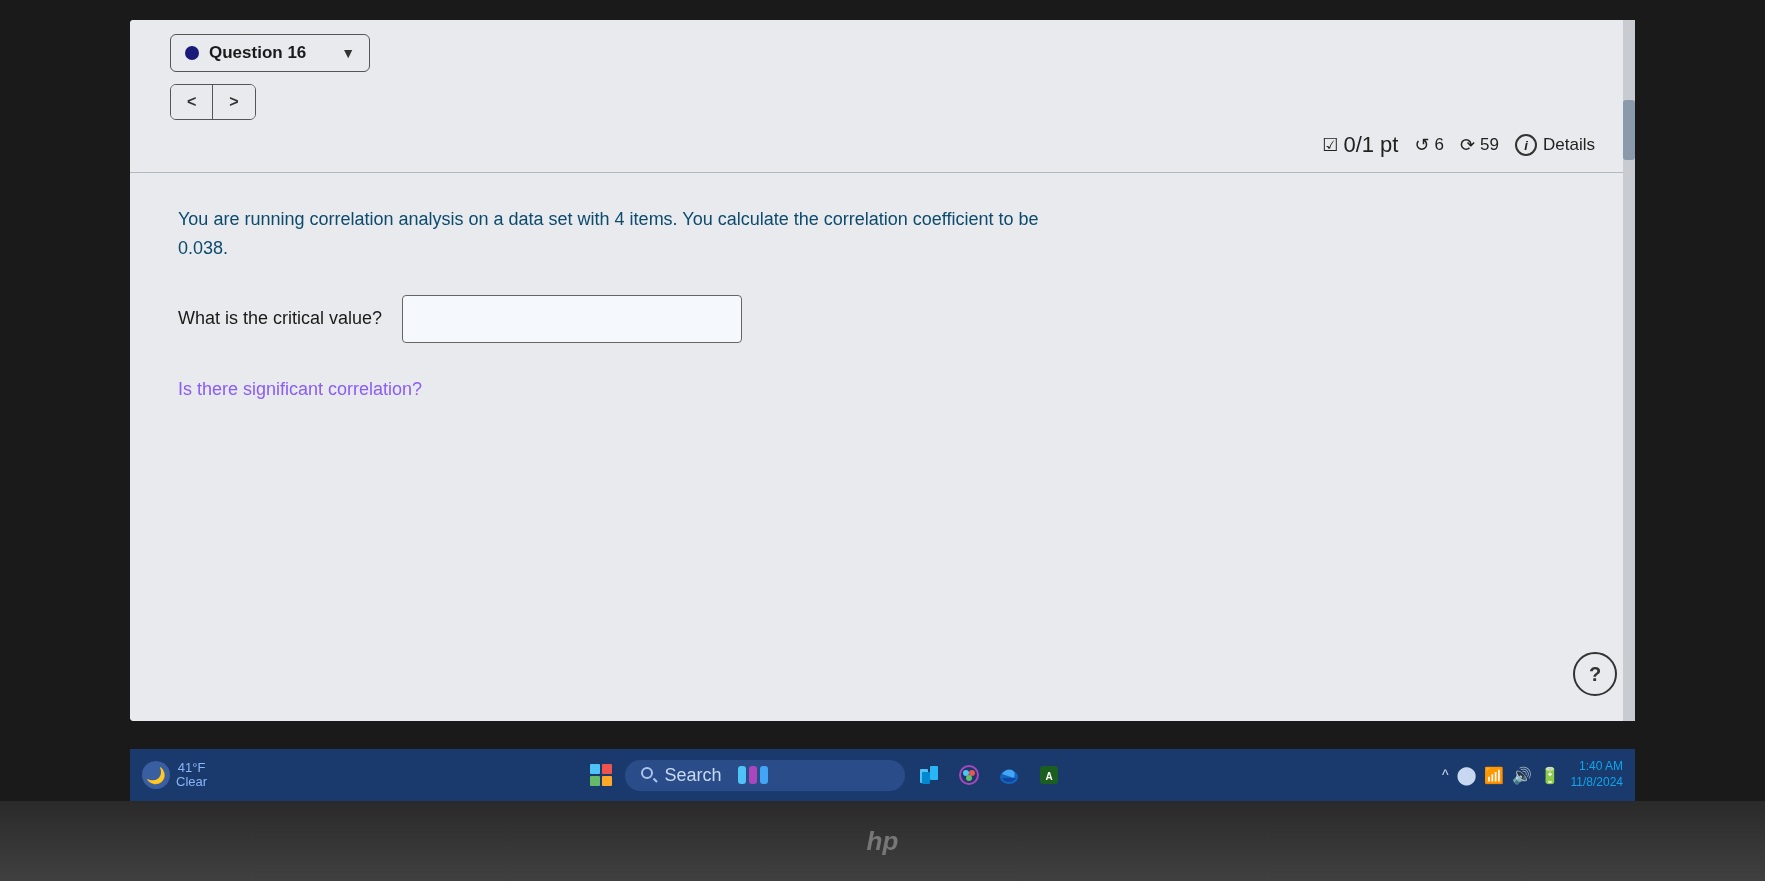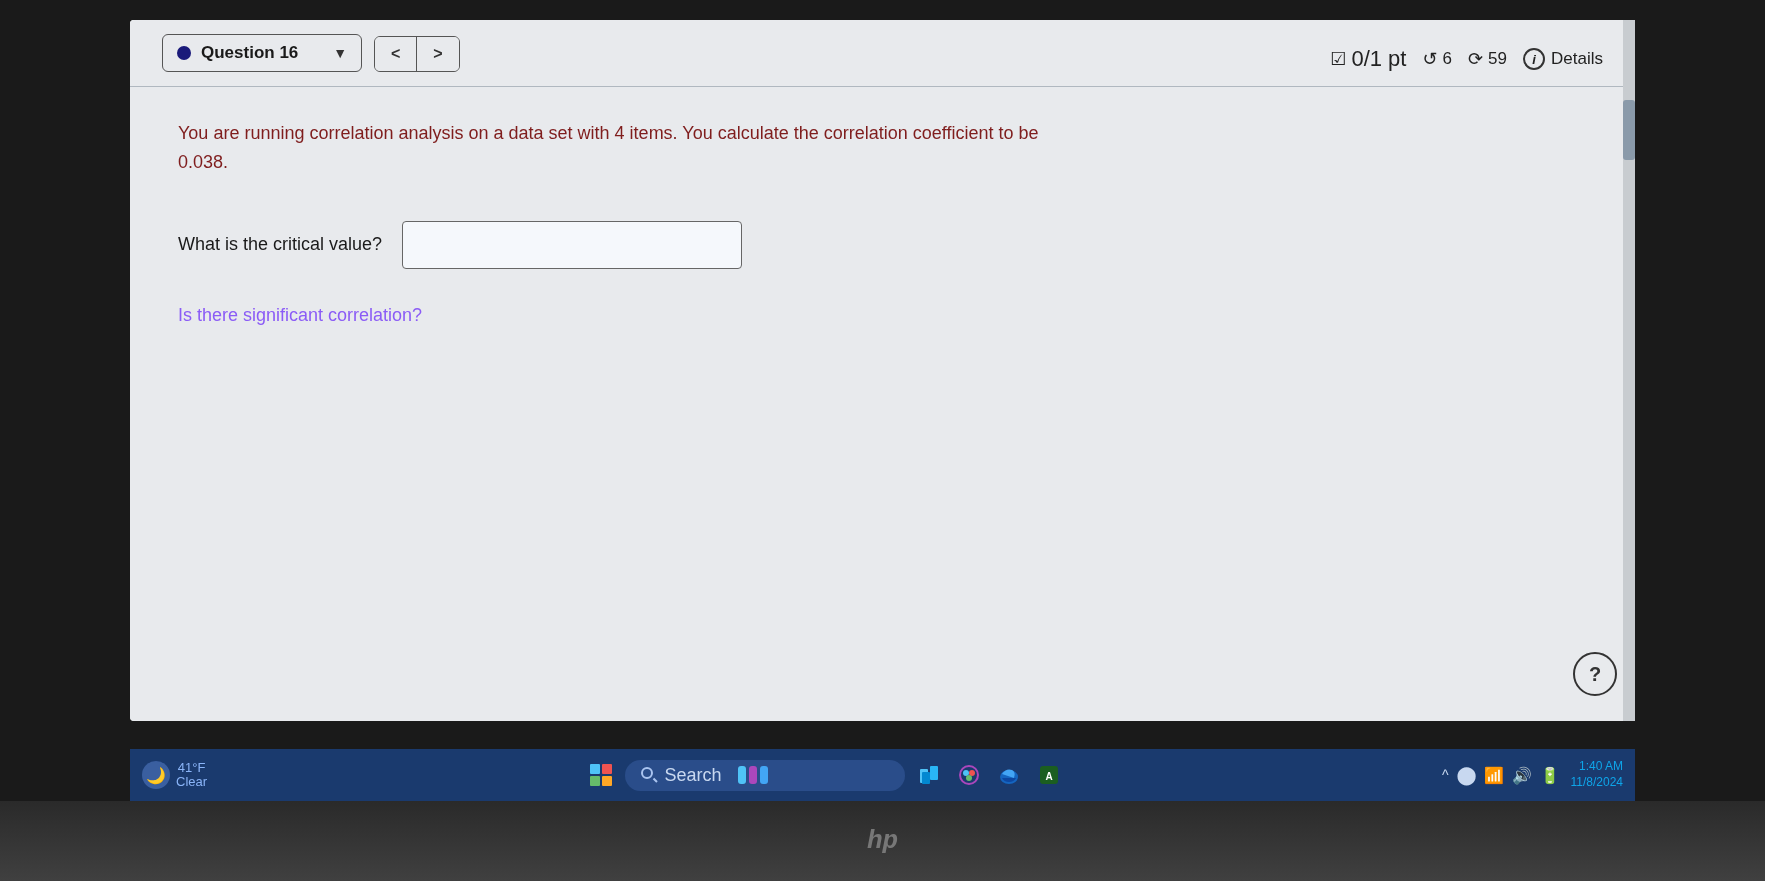--- a/index.html
+++ b/index.html
@@ -39,25 +39,26 @@
       background: #e8eaed;
       padding: 0;
       overflow: hidden;
       display: flex;
       flex-direction: column;
     }
 
     
     .question-bar {
       display: flex;
-      align-items: flex-end;
-      padding: 14px 32px;
+      align-items: flex-start;
+      padding: 14px 40px;
       background: #e8eaed;
       border-bottom: 1px solid #b0b8c0;
       gap: 12px;
+      flex-direction: column;
     }
 
     .question-selector {
       display: flex;
       align-items: center;
       border: 1.5px solid #555;
       border-radius: 6px;
       padding: 8px 14px;
       background: #e8eaed;
       gap: 10px;
@@ -146,24 +147,24 @@
     }
 
     
     .question-area {
       padding: 32px 48px;
       flex: 1;
     }
 
     .question-text {
       font-size: 18px;
-      color: #7f1d1d;
+      color: #0c4a6e;
       line-height: 1.6;
       font-weight: 500;
-      margin-bottom: 44px;
+      margin-bottom: 32px;
       max-width: 900px;
     }
 
     .critical-value-row {
       display: flex;
       align-items: center;
       gap: 20px;
       margin-bottom: 36px;
     }
 
@@ -513,16 +514,16 @@
     </div>
     <div class="clock-area">
       <div>1:40 AM</div>
       <div>11/8/2024</div>
     </div>
   </div>
 
 </div>
 
 <div class="bottom-bezel">
-  <div style="color:#777;font-size:26px;font-style:italic;font-weight:bold;font-family:Liberation Mono, monospace;">
+  <div style="color:#777;font-size:26px;font-style:italic;font-weight:bold;font-family:Liberation Sans, sans-serif;">
     <span>hp</span>
   </div>
 </div>
 
 </body></html>

